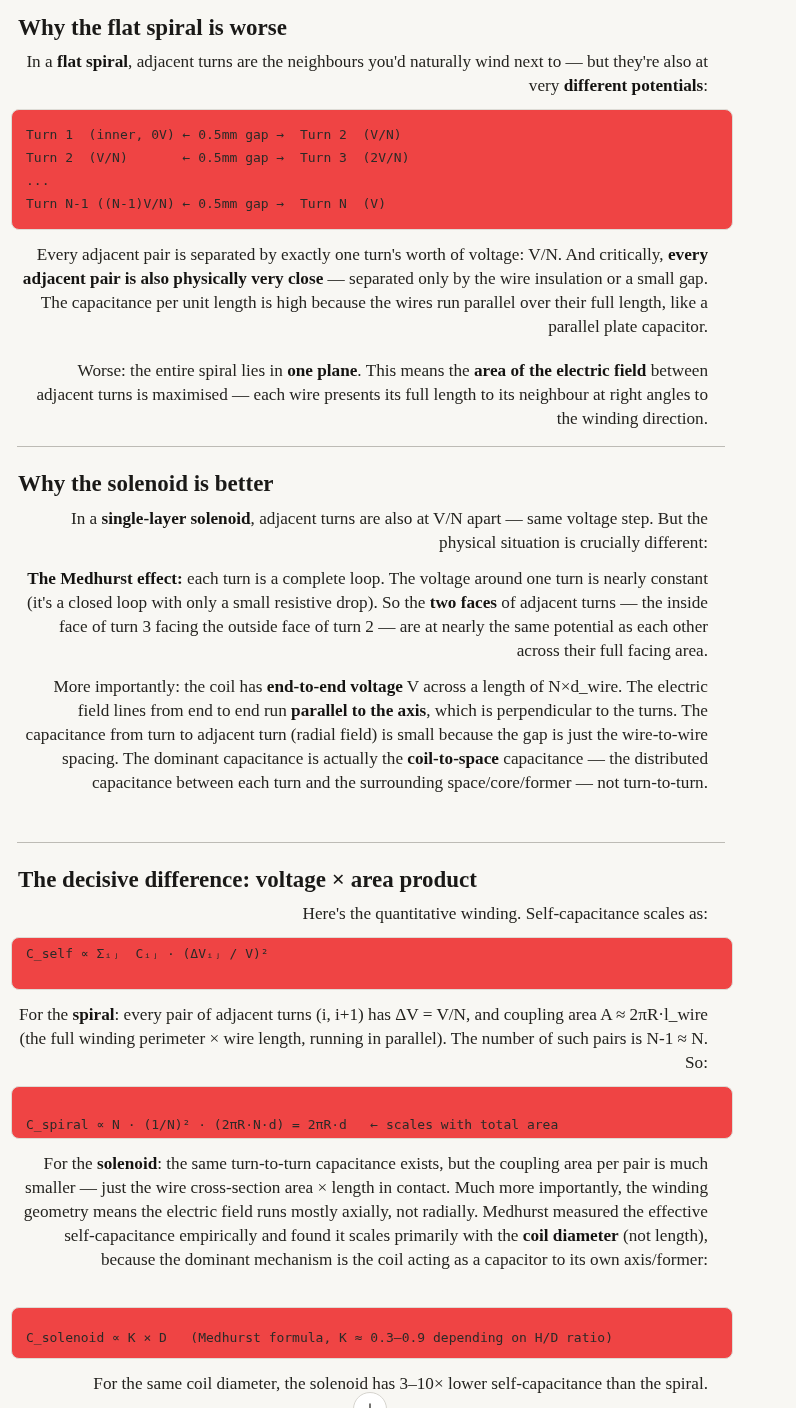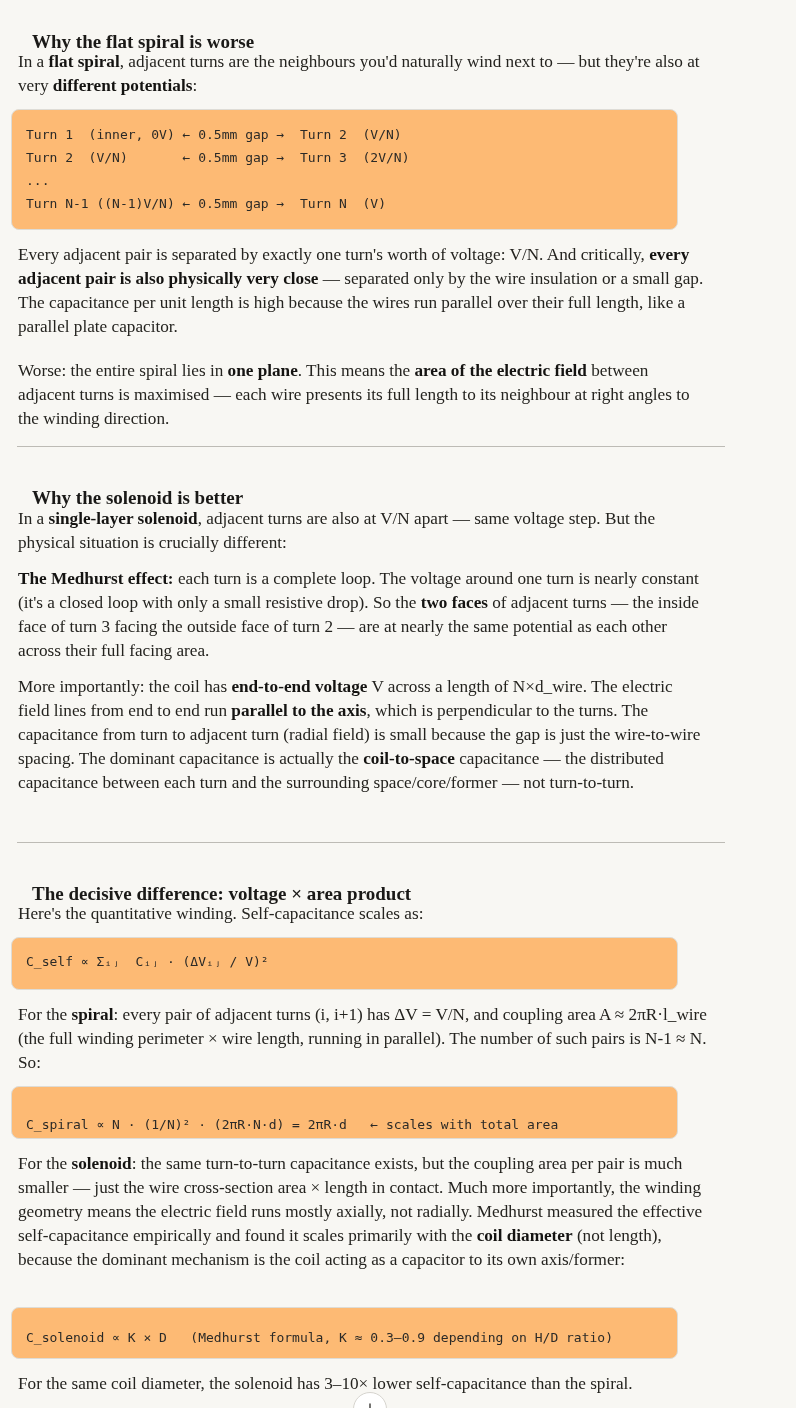--- a/index.html
+++ b/index.html
@@ -6,31 +6,31 @@
   body {
     width: 796px; height: 1408px; overflow: hidden;
     background: #f8f7f3;
     color: #1f1e1b;
     font-family: "DejaVu Serif", "Liberation Serif", serif;
     position: relative;
   }
   .content { position: absolute; left: 18px; top: 0; width: 712px; }
   h3 {
     font-family: "Liberation Serif", "DejaVu Serif", serif;
-    font-weight: bold; font-size: 19px; line-height: 24px;
-    margin: 14px; color: #1a1917;
+    font-weight: bold; font-size: 23px; line-height: 24px;
+    margin: 0; color: #1a1917;
   }
   p {
     font-family: "Liberation Serif", "DejaVu Serif", serif;
-    font-size: 17.2px; line-height: 24px; margin: 0; color: #24231f;
+    font-size: 17.2px; line-height: 24px; margin: 0; color: #24231f; text-align: right;
   }
   p b { font-weight: bold; color: #141311; }
   .code {
-    position: absolute; left: -7px; width: 667px;
-    background: #fdba74; border: 1px solid #dedcd6; border-radius: 8px;
+    position: absolute; left: -7px; width: 722px;
+    background: #ef4444; border: 1px solid #dedcd6; border-radius: 8px;
     box-sizing: border-box;
     font-family: "DejaVu Sans Mono", "Liberation Mono", monospace;
     font-size: 13px; line-height: 23px; color: #2b2a27;
     padding: 13px 14px;
     white-space: pre;
   }
   .rule { position: absolute; left: -1px; width: 708px; height: 1px; background: #bdbbb5; }
   .abs { position: absolute; left: 0; width: 690px; }
   .scroll-btn {
     position: absolute; left: 353px; top: 1392px; width: 34px; height: 34px;
@@ -56,21 +56,21 @@
 
   <h3 class="abs" style="top:472px">Why the solenoid is better</h3>
   <p class="abs rich" style="top:507px">In a <b>single-layer solenoid</b>, adjacent turns are also at V/N apart — same voltage step. But the physical situation is crucially different:</p>
   <p class="abs rich" style="top:567px"><b>The Medhurst effect:</b> each turn is a complete loop. The voltage around one turn is nearly constant (it's a closed loop with only a small resistive drop). So the <b>two faces</b> of adjacent turns — the inside face of turn 3 facing the outside face of turn 2 — are at nearly the same potential as each other across their full facing area.</p>
   <p class="abs rich" style="top:675px">More importantly: the coil has <b>end-to-end voltage</b> V across a length of N×d_wire. The electric field lines from end to end run <b>parallel to the axis</b>, which is perpendicular to the turns. The capacitance from turn to adjacent turn (radial field) is small because the gap is just the wire-to-wire spacing. The dominant capacitance is actually the <b>coil-to-space</b> capacitance — the distributed capacitance between each turn and the surrounding space/core/former — not turn-to-turn.</p>
 
   <div class="rule" style="top:842px"></div>
 
   <h3 class="abs" style="top:868px">The decisive difference: voltage × area product</h3>
   <p class="abs rich" style="top:902px">Here's the quantitative winding. Self-capacitance scales as:</p>
-  <div class="code" style="top:937px;height:53px;padding-top:12px">C_self ∝ Σᵢⱼ  Cᵢⱼ · (ΔVᵢⱼ / V)²</div>
+  <div class="code" style="top:937px;height:53px;padding-top:4px">C_self ∝ Σᵢⱼ  Cᵢⱼ · (ΔVᵢⱼ / V)²</div>
   <p class="abs rich" style="top:1003px">For the <b>spiral</b>: every pair of adjacent turns (i, i+1) has ΔV = V/N, and coupling area A ≈ 2πR·l_wire (the full winding perimeter × wire length, running in parallel). The number of such pairs is N-1 ≈ N. So:</p>
   <div class="code" style="top:1086px;height:53px;padding-top:26px">C_spiral ∝ N · (1/N)² · (2πR·N·d) = 2πR·d   ← scales with total area</div>
   <p class="abs rich" style="top:1152px">For the <b>solenoid</b>: the same turn-to-turn capacitance exists, but the coupling area per pair is much smaller — just the wire cross-section area × length in contact. Much more importantly, the winding geometry means the electric field runs mostly axially, not radially. Medhurst measured the effective self-capacitance empirically and found it scales primarily with the <b>coil diameter</b> (not length), because the dominant mechanism is the coil acting as a capacitor to its own axis/former:</p>
   <div class="code" style="top:1307px;height:52px;padding-top:18px">C_solenoid ∝ K × D   (Medhurst formula, K ≈ 0.3–0.9 depending on H/D ratio)</div>
   <p class="abs rich" style="top:1372px">For the same coil diameter, the solenoid has 3–10× lower self-capacitance than the spiral.</p>
 </div>
 
 <div class="scroll-btn">
   <svg width="12" height="14" viewBox="0 0 12 14">
     <path d="M6 1 V12 M1.5 8 L6 12.5 L10.5 8" stroke="#3a3935" stroke-width="1.4" fill="none" stroke-linecap="round" stroke-linejoin="round"></path>

